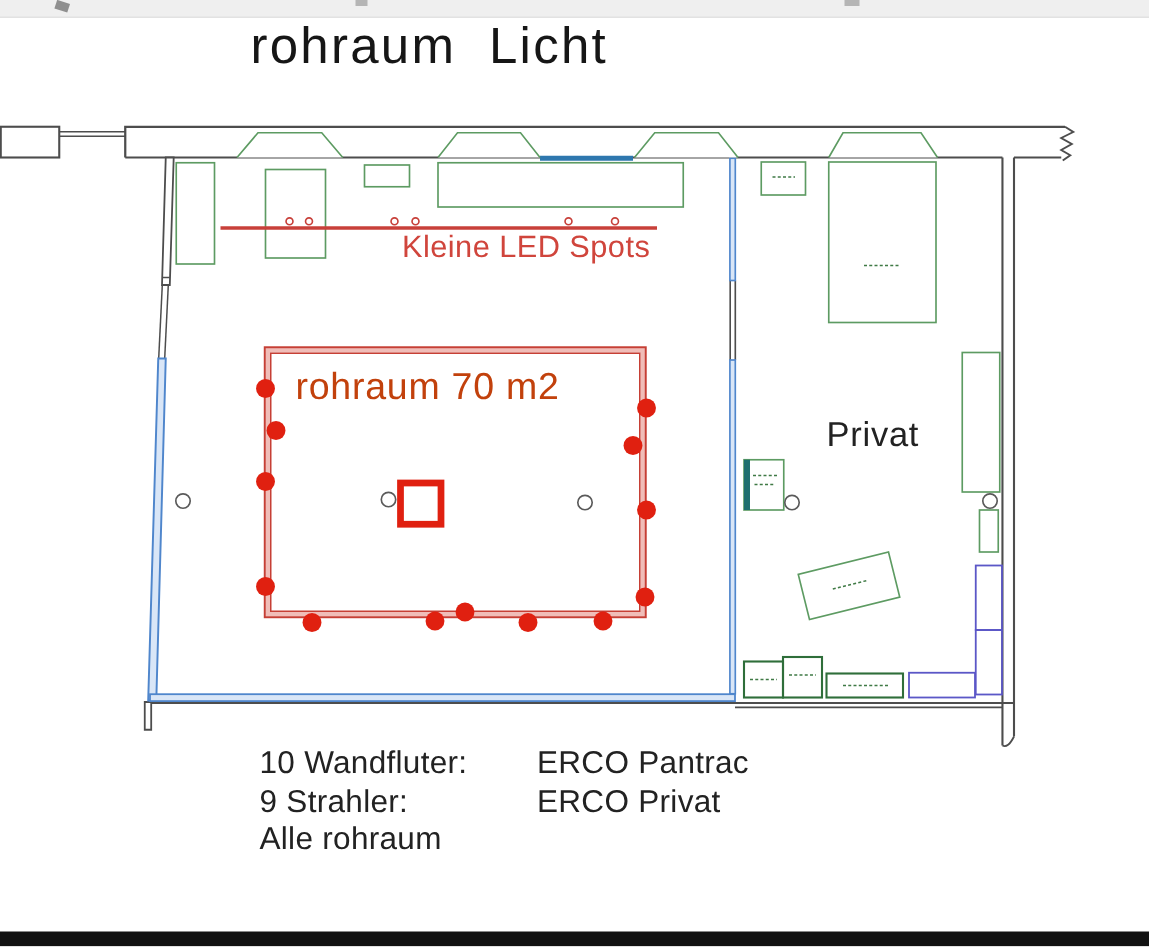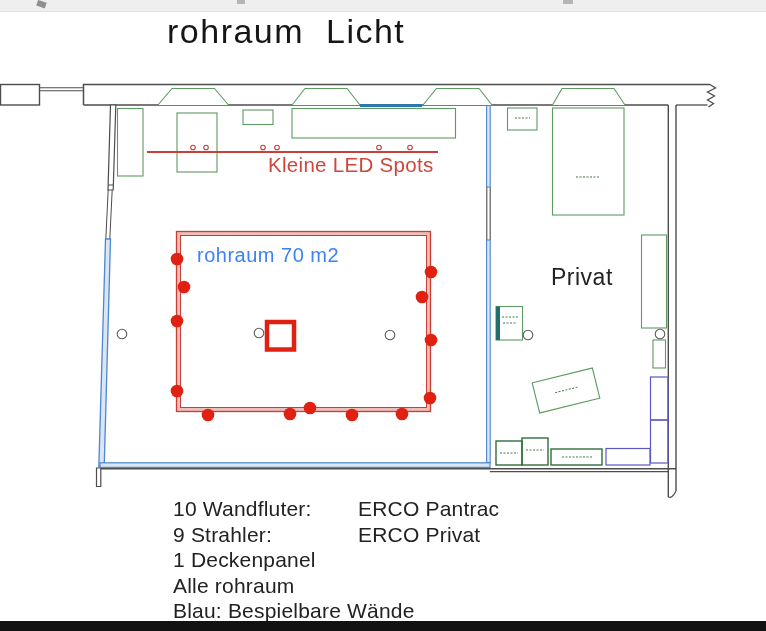--- a/index.html
+++ b/index.html
@@ -3,23 +3,23 @@
 <meta charset="utf-8">
 <style>
   html,body{margin:0;padding:0;background:#fff;}
   .stage{position:relative;width:766px;height:631px;background:#ffffff;overflow:hidden;
          font-family:"Liberation Sans",sans-serif;color:#1d1d1d;text-decoration:underline;}
   .topstrip{position:absolute;left:0;top:0;width:766px;height:11px;background:#efefef;
             border-bottom:1px solid #e2e2e2;}
   .bottombar{position:absolute;left:0;top:621px;width:766px;height:10px;background:#121212;}
   .plan-title{position:absolute;left:167px;top:12px;font-size:34px;font-weight:300;
               letter-spacing:1.5px;white-space:pre;color:#161616;}
-  .room-label{position:absolute;left:197px;top:244px;font-size:20px;font-weight:300;
-              letter-spacing:.5px;color:#3b82f6;}
-  .privat-label{position:absolute;left:551px;top:264px;font-size:23px;font-weight:300;
+  .room-label{position:absolute;left:197px;top:244px;font-size:25px;font-weight:300;
+              letter-spacing:.5px;color:#c2410c;}
+  .privat-label{position:absolute;left:551px;top:276px;font-size:23px;font-weight:300;
               letter-spacing:.5px;color:#222;}
   .led-label{position:absolute;left:235px;top:153px;font-size:20.5px;font-weight:300;
               letter-spacing:.3px;color:#d0453c;margin-left:33px;}
   .legend{position:absolute;left:173px;top:496px;font-size:21px;font-weight:300;
           letter-spacing:.2px;color:#222;}
   .legend-row{position:relative;height:25.6px;line-height:25.6px;white-space:nowrap;}
   .legend-item{display:inline-block;}
   .legend-product{position:absolute;left:185px;top:0;text-align:center;}
   svg{position:absolute;left:0;top:0;}
 </style>
@@ -172,27 +172,19 @@
   <div class="legend">
     <div class="legend-row">
       <span class="legend-item">10 Wandfluter:</span>
       <span class="legend-product">ERCO Pantrac</span>
     </div>
     <div class="legend-row">
       <span class="legend-item">9 Strahler:</span>
       <span class="legend-product">ERCO Privat</span>
     </div>
     <div class="legend-row">
-      <span class="legend-item">1 Deckenpanel</span>
-      <span class="legend-product"></span>
-    </div>
-    <div class="legend-row">
       <span class="legend-item">Alle rohraum</span>
-      <span class="legend-product"></span>
-    </div>
-    <div class="legend-row">
-      <span class="legend-item">Blau: Bespielbare Wände</span>
       <span class="legend-product"></span>
     </div>
   </div>
 
   <div class="bottombar"></div>
 </div>
 
 </body></html>

